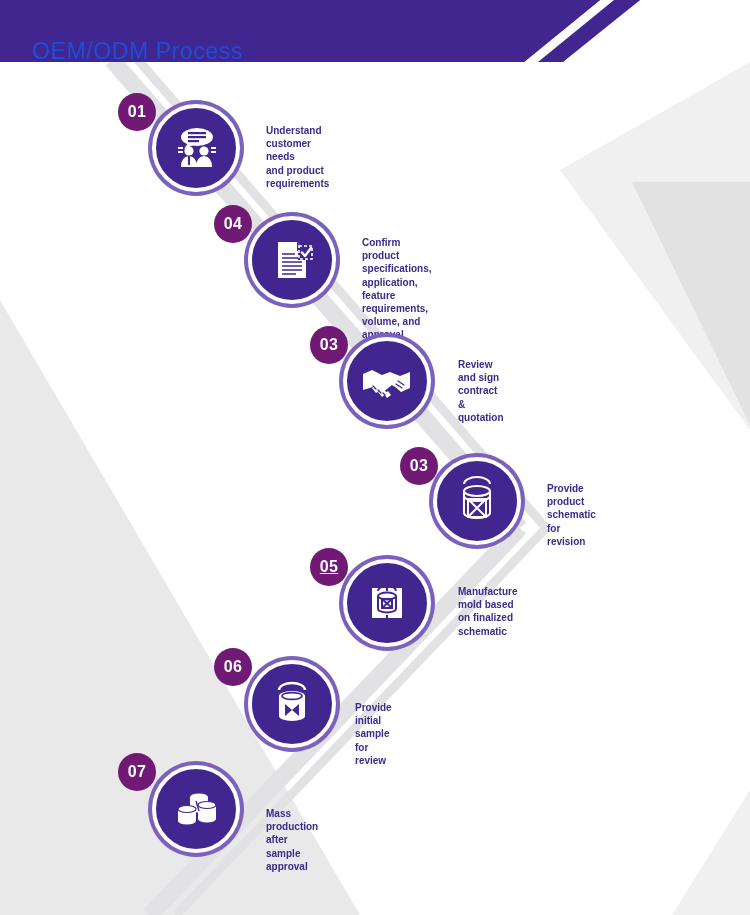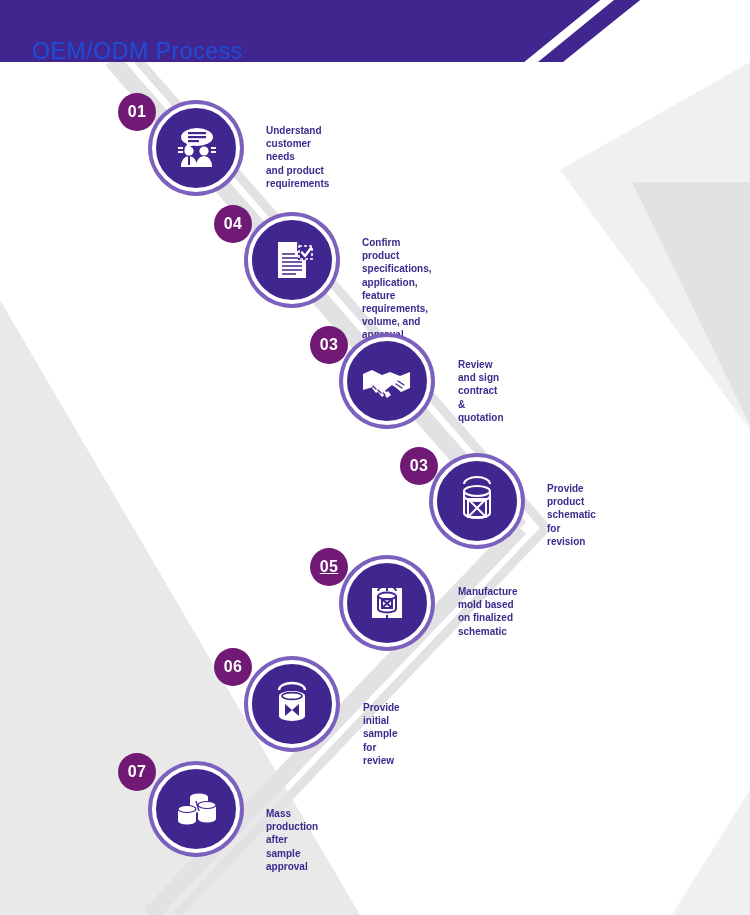--- a/index.html
+++ b/index.html
@@ -258,21 +258,21 @@
             <ellipse cx="26" cy="18" rx="13" ry="5" fill="#ffffff"></ellipse>
             <path d="M13 12 a13 7 0 0 1 26 0" fill="none" stroke="#ffffff" stroke-width="2.4"></path>
             <ellipse cx="26" cy="18" rx="10" ry="3.4" fill="none" stroke="#42268f" stroke-width="1.6"></ellipse>
             <g fill="#42268f">
               <polygon points="19,26 26,32 19,38"></polygon>
               <polygon points="33,26 26,32 33,38"></polygon>
             </g>
           </svg>
         </span>
       </div>
-      <div class="caption" style="left:355px; top:701px;">Provide initial sample for review</div>
+      <div class="caption" style="left:347px; top:701px;">Provide initial sample for review</div>
     </div>
 
     <div class="step">
       <div class="badge" style="left:118px; top:753px;">07</div>
       <div class="disc" style="left:152px; top:765px;">
         <span>
           <svg width="52" height="52" viewBox="0 0 52 52">
 
             <path d="M20 14 v12 a9 3.5 0 0 0 18 0 v-12 z" fill="#ffffff"></path>
             <ellipse cx="29" cy="14" rx="9" ry="3.5" fill="#ffffff"></ellipse>

